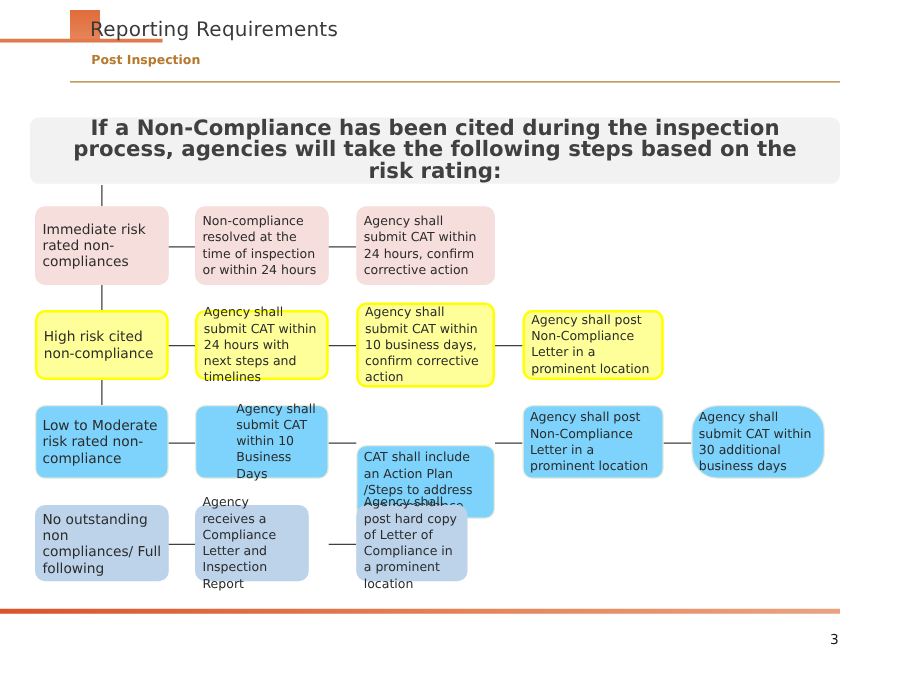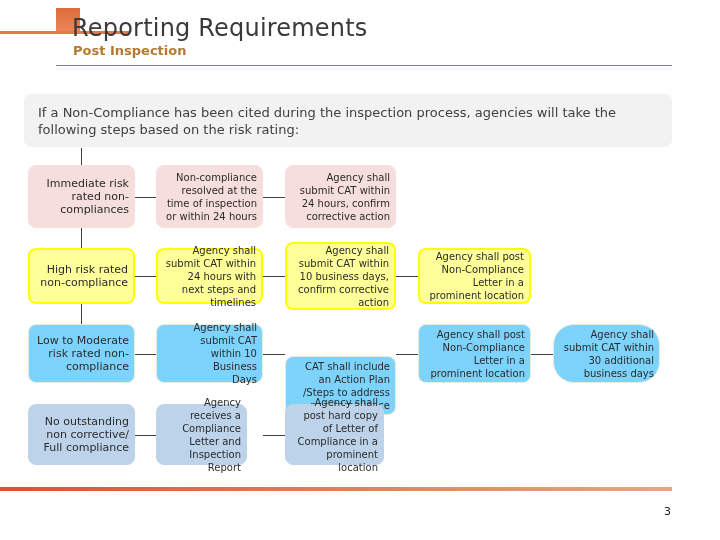--- a/index.html
+++ b/index.html
@@ -27,29 +27,29 @@
   #deco-rule {
     position: absolute;
     left: 0; top: 31px;
     width: 130px; height: 3px;
     background: #e0794c;
   }
 
   #title {
     position: absolute;
     left: 72px; top: 14px;
-    font-size: 24px;
+    font-size: 16px;
     color: #3a3a3a;
     letter-spacing: 0.2px;
     white-space: nowrap;
   }
   #subtitle {
     position: absolute;
     left: 73px; top: 43px;
-    font-size: 13px;
+    font-size: 10px;
     font-weight: bold;
     color: #b5792f;
     white-space: nowrap;
   }
   #header-rule {
     position: absolute;
     left: 56px; top: 65px;
     width: 616px; height: 1px;
     background: #b07c32;
   }
@@ -59,37 +59,39 @@
     position: absolute;
     left: 24px; top: 94px;
     width: 648px; height: 53px;
     background: #f2f2f2;
     border-radius: 7px;
     display: flex;
     align-items: center;
     justify-content: center;
   }
   #banner-text {
-    font-size: 13px;
+    font-size: 17px;
     color: #404040;
+    text-align: center;
     line-height: 17px;
     padding: 0 14px;
+    font-weight: bold;
   }
 
   
   .row { position: absolute; }
 
   .box {
     position: absolute;
     border-radius: 8px;
     box-sizing: border-box;
     display: flex;
     align-items: center;
     justify-content: center;
-    text-align: right;
+    text-align: left;
     padding: 3px 5px;
     line-height: 13px;
   }
   .box-label { display: block; width: 100%; }
 
   
   .row-pink  .box { background: #f5dedc; border: 1px solid #f5dedc; color: #2b2b2b; }
   .row-yellow .box { background: #ffff99; border: 2.5px solid #ffff00; color: #2b2b2b; }
   .row-olive .box { background: #7dd3fc; border: 1px solid #e9ebda; color: #2b2b2b; }
   .row-blue  .box { background: #bdd3ea; border: 1px solid #bdd3ea; color: #2b2b2b; }
@@ -152,21 +154,21 @@
       <span class="box-label">Non-compliance resolved at the time of inspection or within 24 hours</span>
     </div>
     <div class="h-conn" style="left:263px; top:197px; width:22px;"></div>
     <div class="box step-box" style="left:285px; top:165px; width:111px; height:63px;">
       <span class="box-label">Agency shall submit CAT within 24 hours, confirm corrective action</span>
     </div>
   </div>
 
   <div class="row row-yellow">
     <div class="box first-box" style="left:28px; top:248px; width:107px; height:56px;">
-      <span class="box-label">High risk rated non-compliance</span>
+      <span class="box-label">High risk cited non-compliance</span>
     </div>
     <div class="h-conn" style="left:135px; top:276px; width:21px;"></div>
     <div class="box step-box" style="left:156px; top:248px; width:107px; height:56px;">
       <span class="box-label">Agency shall submit CAT within 24 hours with next steps and timelines</span>
     </div>
     <div class="h-conn" style="left:263px; top:276px; width:22px;"></div>
     <div class="box step-box" style="left:285px; top:242px; width:111px; height:68px;">
       <span class="box-label">Agency shall submit CAT within  10 business days, confirm corrective action</span>
     </div>
     <div class="h-conn" style="left:396px; top:276px; width:22px;"></div>
@@ -192,28 +194,28 @@
       <span class="box-label">Agency shall post Non-Compliance Letter in a prominent location</span>
     </div>
     <div class="h-conn" style="left:531px; top:354px; width:22px;"></div>
     <div class="box step-box" style="left:553px; top:324px; width:107px; height:59px;border-radius:21px;">
       <span class="box-label">Agency shall submit CAT within 30 additional business days</span>
     </div>
   </div>
 
   <div class="row row-blue">
     <div class="box first-box" style="left:28px; top:404px; width:107px; height:61px;">
-      <span class="box-label">No outstanding non corrective/ Full compliance</span>
+      <span class="box-label">No outstanding non compliances/ Full following</span>
     </div>
     <div class="h-conn" style="left:135px; top:435px; width:21px;"></div>
     <div class="box step-box" style="left:156px; top:404px; width:91px; height:61px;">
       <span class="box-label">Agency receives a Compliance Letter and Inspection Report</span>
     </div>
     <div class="h-conn" style="left:263px; top:435px; width:22px;"></div>
-    <div class="box step-box" style="left:285px; top:404px; width:99px; height:61px;">
+    <div class="box step-box" style="left:285px; top:404px; width:89px; height:61px;">
       <span class="box-label">Agency shall post hard copy of Letter of Compliance in a prominent location</span>
     </div>
   </div>
 
 </div>
 
 <div id="footer-bar"></div>
 <div id="page-number">3</div>
 
 </body></html>

